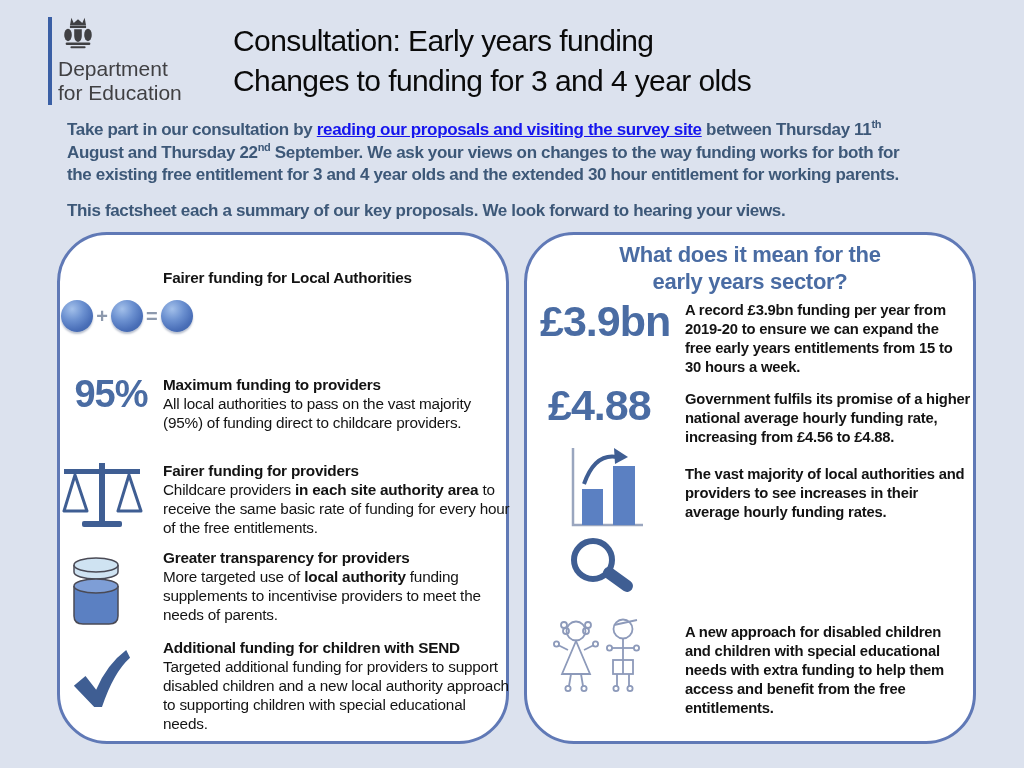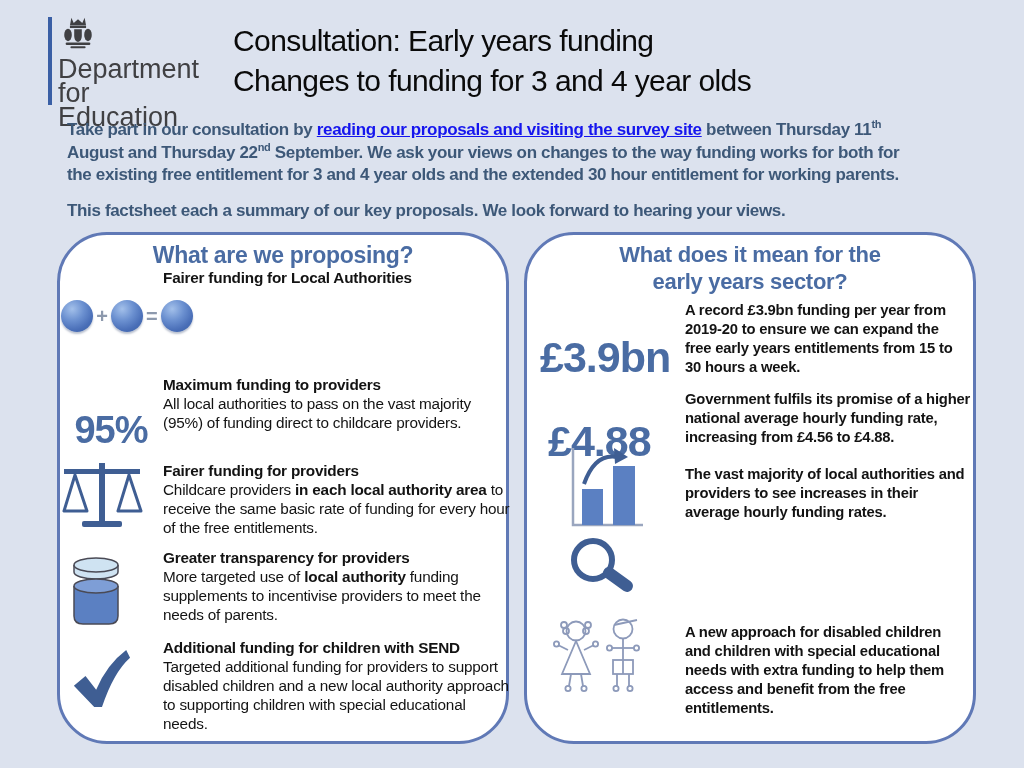--- a/index.html
+++ b/index.html
@@ -8,21 +8,21 @@
     --body-text:#131313; --icon-blue:#3f5e93; --logo-bar:#3a5fa5; --logo-text:#404043;
   }
   html,body{margin:0;padding:0;}
   body{width:1024px;height:768px;position:relative;overflow:hidden;
        background:var(--background);font-family:"Liberation Sans",sans-serif;}
 
   
   .logo{position:absolute;left:48px;top:15px;width:150px;height:92px;}
   .logo-bar{position:absolute;left:0;top:2px;width:4px;height:88px;background:var(--logo-bar);}
   .crest{position:absolute;left:11px;top:0;}
-  .logo-text{position:absolute;left:10px;top:42px;font-size:27px;color:var(--logo-text);line-height:24px;}
+  .logo-text{position:absolute;left:10px;top:42px;font-size:21px;color:var(--logo-text);line-height:24px;}
   .page-title{position:absolute;left:233px;top:21px;font-size:30px;font-weight:normal;
               color:#0a0a0a;line-height:40px;letter-spacing:-0.6px;}
 
   
   .intro{position:absolute;left:67px;top:119px;width:910px;font-size:17px;font-weight:bold;
          color:var(--intro-text);line-height:22.5px;letter-spacing:-0.35px;}
   .intro .p2{margin-top:13px;}
   .intro a{color:var(--link-blue);text-decoration:underline;cursor:pointer;}
   sup{font-size:11px;vertical-align:super;line-height:0;}
 
@@ -32,21 +32,21 @@
   .panel.left{left:57px;} .panel.right{left:524px;padding-left:12px;}
   .panel-heading{position:absolute;left:0;width:100%;text-align:center;font-weight:bold;
                  color:var(--heading-blue);letter-spacing:-0.3px;}
   .lp-heading{top:7px;font-size:23px;}
   .rp-heading{top:6px;font-size:22px;line-height:27px;}
 
   .itext{position:absolute;color:var(--body-text);font-size:15.3px;line-height:19px;letter-spacing:-0.2px;}
   .ihead{font-weight:bold;}
   .rtext{position:absolute;color:var(--body-text);font-size:14.8px;line-height:19px;
          letter-spacing:-0.2px;font-weight:bold;}
-  .stat{position:absolute;font-weight:bold;color:var(--stat-blue);letter-spacing:-1px;margin-top:36px;}
+  .stat{position:absolute;font-weight:bold;color:var(--stat-blue);letter-spacing:-1px;}
 
   
   .lt1{left:103px;top:33px;width:336px;}
   .lt2{left:103px;top:140px;width:346px;}
   .lt3{left:103px;top:226px;width:348px;}
   .lt4{left:103px;top:313px;width:336px;}
   .lt5{left:103px;top:403px;width:348px;}
   .li1{position:absolute;left:0px;top:62px;width:134px;height:38px;display:flex;align-items:center;justify-content:center;gap:3px;}
   .sphere{width:32px;height:32px;border-radius:50%;flex:0 0 auto;
           background:radial-gradient(circle at 35% 28%, #a3c0ea 0%, #6b90d0 38%, #4a6fb8 68%, #3a5d9e 100%);
@@ -99,21 +99,20 @@
 </div>
 
 <div class="intro">
   <div><span>Take part in our consultation by </span><a>reading our proposals and visiting the survey site</a><span> between Thursday 11</span><sup>th</sup></div>
   <div><span>August and Thursday 22</span><sup>nd</sup><span> September. We ask your views on changes to the way funding works for both for</span></div>
   <div>the existing free entitlement for 3 and 4 year olds and the extended 30 hour entitlement for working parents.</div>
   <div class="p2">This factsheet each a summary of our key proposals. We look forward to hearing your views.</div>
 </div>
 
 <div class="panel left">
-  <div class="panel-heading lp-heading">What are we proposing?</div>
 
   <div class="li1">
     <span class="sphere"></span>
     <span class="op">+</span>
     <span class="sphere"></span>
     <span class="op">=</span>
     <span class="sphere"></span>
   </div>
   <div class="itext lt1">
     <div class="ihead">Fairer funding for Local Authorities</div>
@@ -133,21 +132,21 @@
         <rect x="22" y="60" width="40" height="6" rx="2"></rect>
       </g>
       <g fill="none" stroke="#3f5e93" stroke-width="3" stroke-linejoin="round">
         <path d="M15 14 L4 50 L27 50 Z"></path>
         <path d="M69 14 L58 50 L81 50 Z"></path>
       </g>
     </svg>
   </div>
   <div class="itext lt3">
     <div class="ihead">Fairer funding for providers</div>
-    <div><span>Childcare providers </span><b>in each local authority area</b><span> to receive the same basic rate of funding for every hour of the free entitlements.</span></div>
+    <div><span>Childcare providers </span><b>in each site authority area</b><span> to receive the same basic rate of funding for every hour of the free entitlements.</span></div>
   </div>
 
   <div class="li4">
     <svg width="54" height="72" viewBox="0 0 54 72">
       <g stroke="#4a4a55" stroke-width="1.5">
         <path d="M5 10 V17 A22 7 0 0 0 49 17 V10" fill="#cfe3f2"></path>
         <ellipse cx="27" cy="10" rx="22" ry="7" fill="#cfe3f2"></ellipse>
         <path d="M5 31 V61 Q5 69 14 69 H40 Q49 69 49 61 V31" fill="#5b80c2"></path>
         <ellipse cx="27" cy="31" rx="22" ry="7" fill="#7e9ed6"></ellipse>
       </g>

